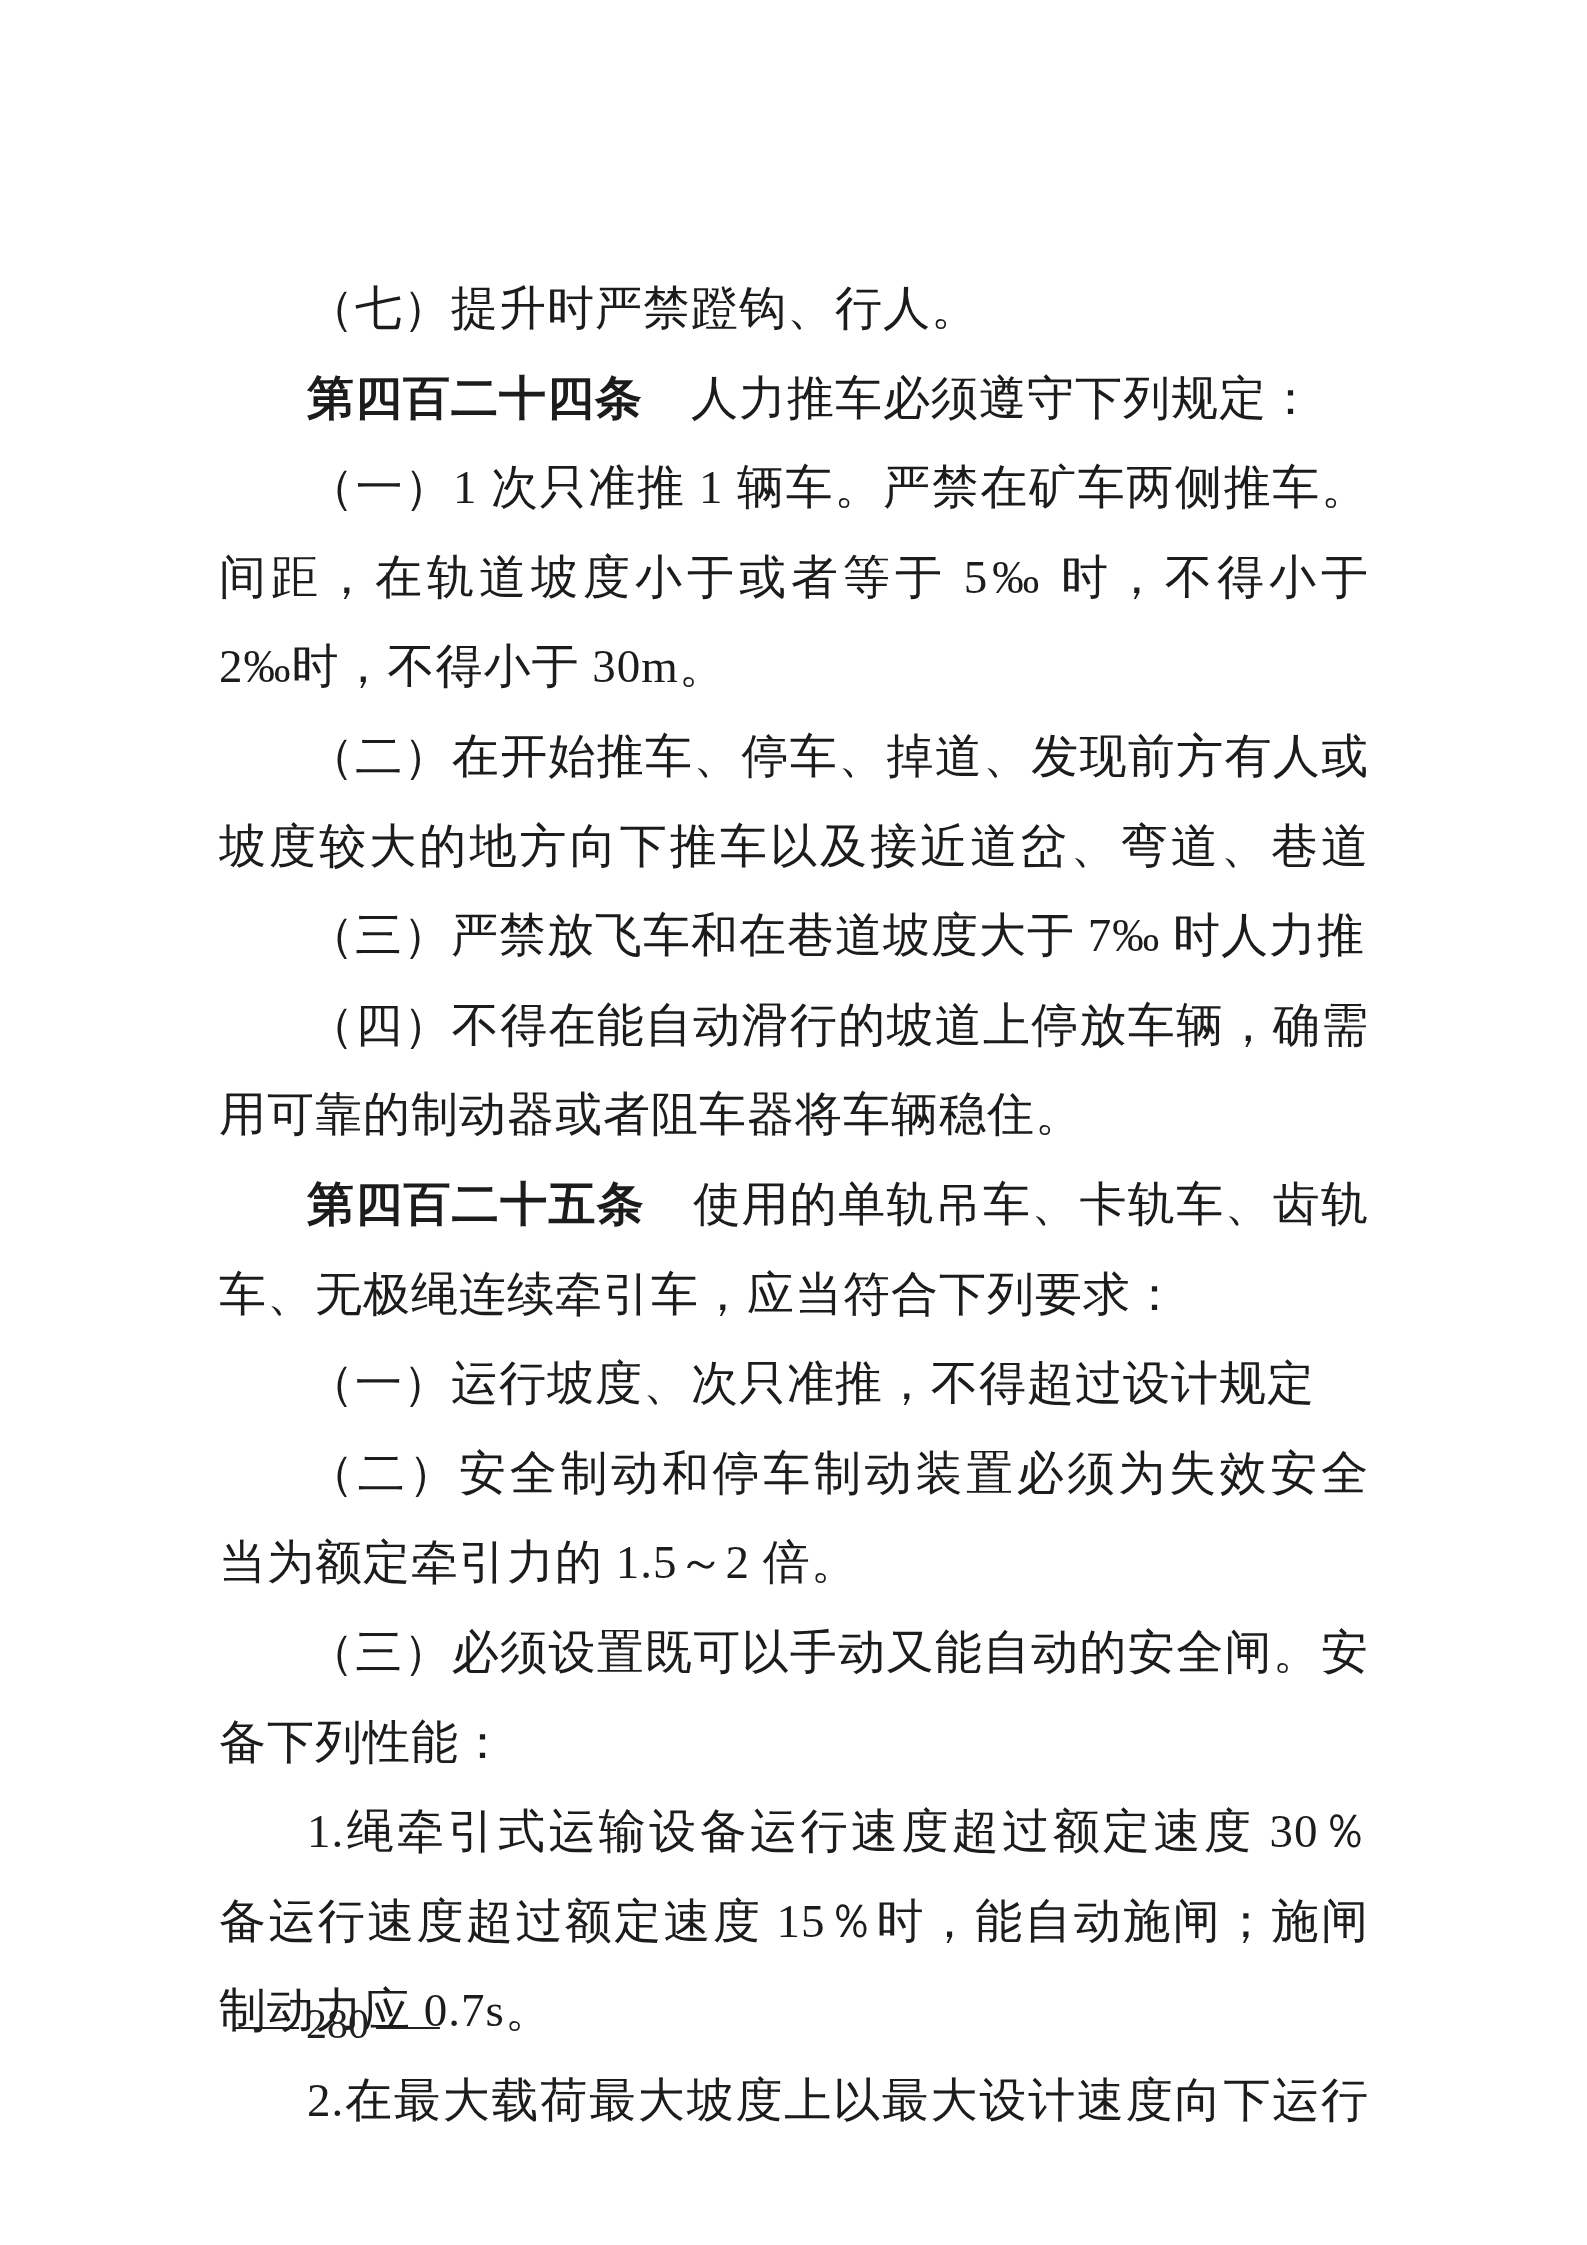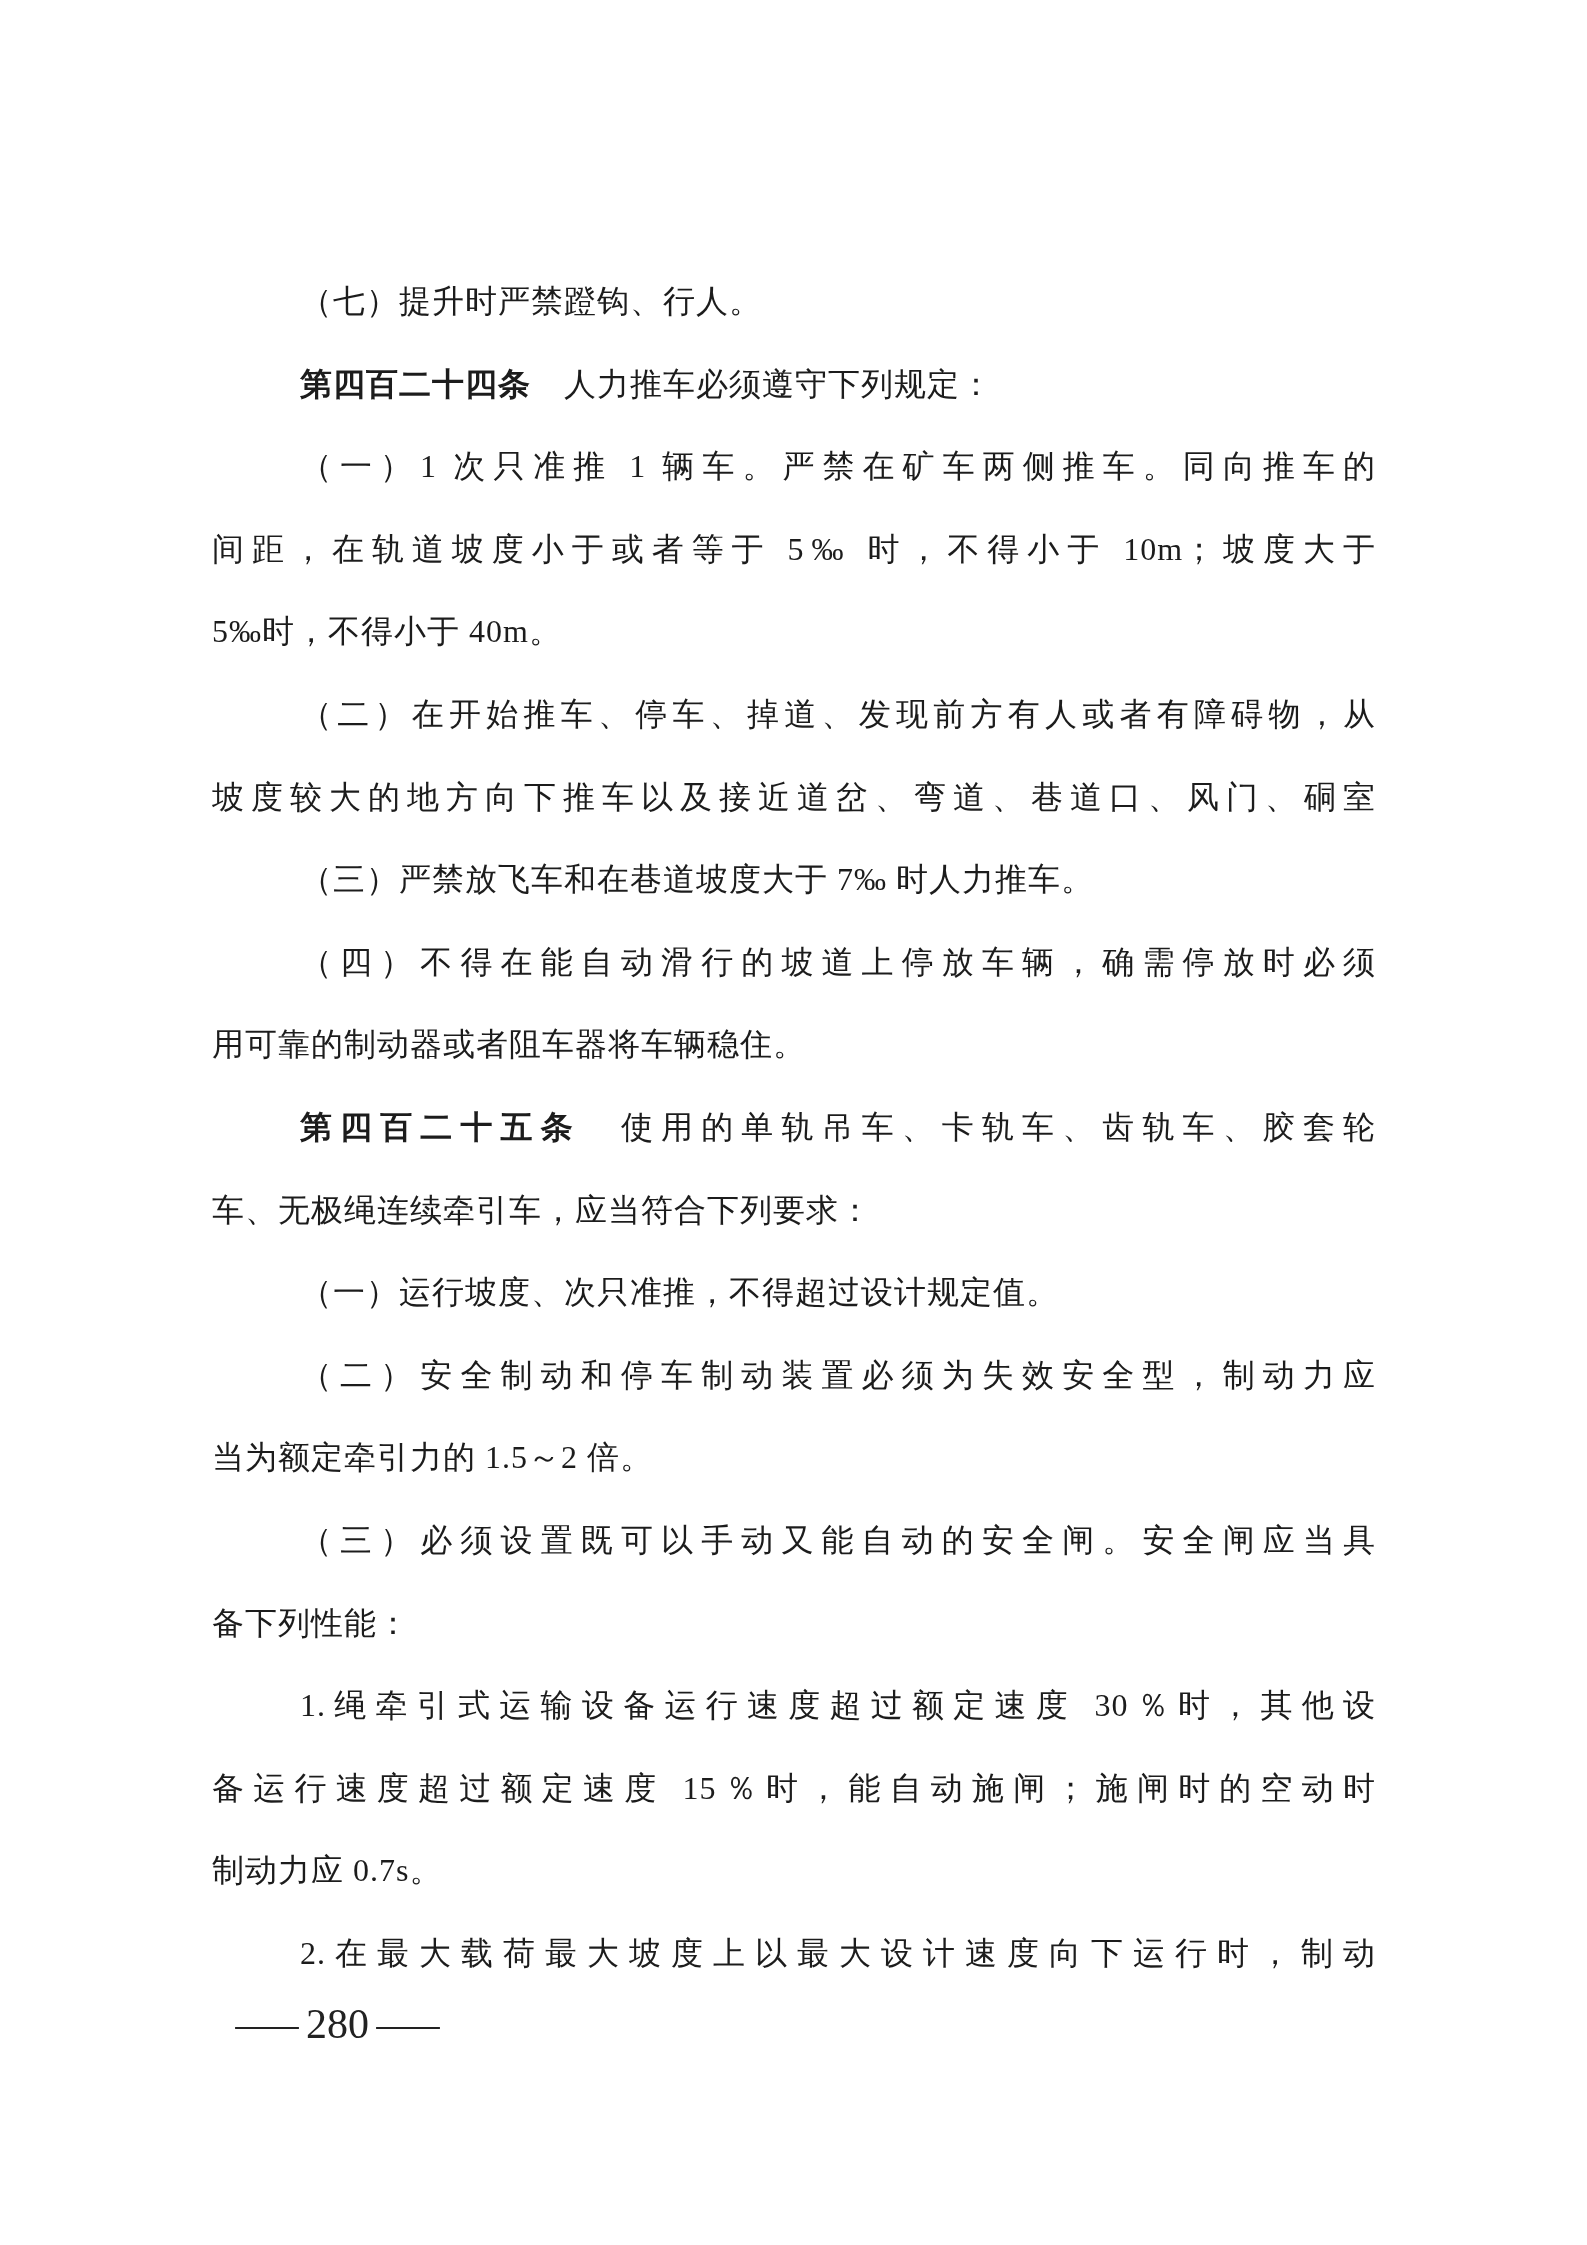--- a/index.html
+++ b/index.html
@@ -14,22 +14,22 @@
     width: 1587px; height: 2245px;
     background: #ffffff;
     overflow: hidden;
   }
   .text-column {
     position: absolute;
     left: 208px; top: 258px;
     width: 1172px;
   }
   .line {
-    margin: 4px; padding: 0;
-    font-size: 32px;
+    margin: 11px; padding: 0;
+    font-size: 47px;
     height: 78.6px;
     line-height: 78.6px;
     overflow: hidden;
     letter-spacing: 1px;
   }
   .line.indent { text-indent: 88px; }
   .line.justify {
     text-align: justify;
     text-align-last: justify;
   }
@@ -55,21 +55,21 @@
 </head>
 <body>
 
 <div class="page">
 
   <main class="text-column">
       <p class="line indent"><span class="seg body">（七）提升时严禁蹬钩、行人。</span></p>
       <p class="line indent"><span class="seg article-title">第四百二十四条　</span><span class="seg body">人力推车必须遵守下列规定：</span></p>
       <p class="line indent justify"><span class="seg body">（一）1 次只准推 1 辆车。严禁在矿车两侧推车。同向推车的</span></p>
       <p class="line justify"><span class="seg body">间距，在轨道坡度小于或者等于 5‰ 时，不得小于 10m；坡度大于</span></p>
-      <p class="line"><span class="seg body">5‰时，不得小于 40m。</span></p>
+      <p class="line"><span class="seg body">2‰时，不得小于 30m。</span></p>
       <p class="line indent justify"><span class="seg body">（二）在开始推车、停车、掉道、发现前方有人或者有障碍物，从</span></p>
       <p class="line justify"><span class="seg body">坡度较大的地方向下推车以及接近道岔、弯道、巷道口、风门、硐室</span></p>
       <p class="line indent"><span class="seg body">（三）严禁放飞车和在巷道坡度大于 7‰ 时人力推车。</span></p>
       <p class="line indent justify"><span class="seg body">（四）不得在能自动滑行的坡道上停放车辆，确需停放时必须</span></p>
       <p class="line"><span class="seg body">用可靠的制动器或者阻车器将车辆稳住。</span></p>
       <p class="line indent justify"><span class="seg article-title">第四百二十五条　</span><span class="seg body">使用的单轨吊车、卡轨车、齿轨车、胶套轮</span></p>
       <p class="line"><span class="seg body">车、无极绳连续牵引车，应当符合下列要求：</span></p>
       <p class="line indent"><span class="seg body">（一）运行坡度、次只准推，不得超过设计规定值。</span></p>
       <p class="line indent justify"><span class="seg body">（二）安全制动和停车制动装置必须为失效安全型，制动力应</span></p>
       <p class="line"><span class="seg body">当为额定牵引力的 1.5～2 倍。</span></p>

